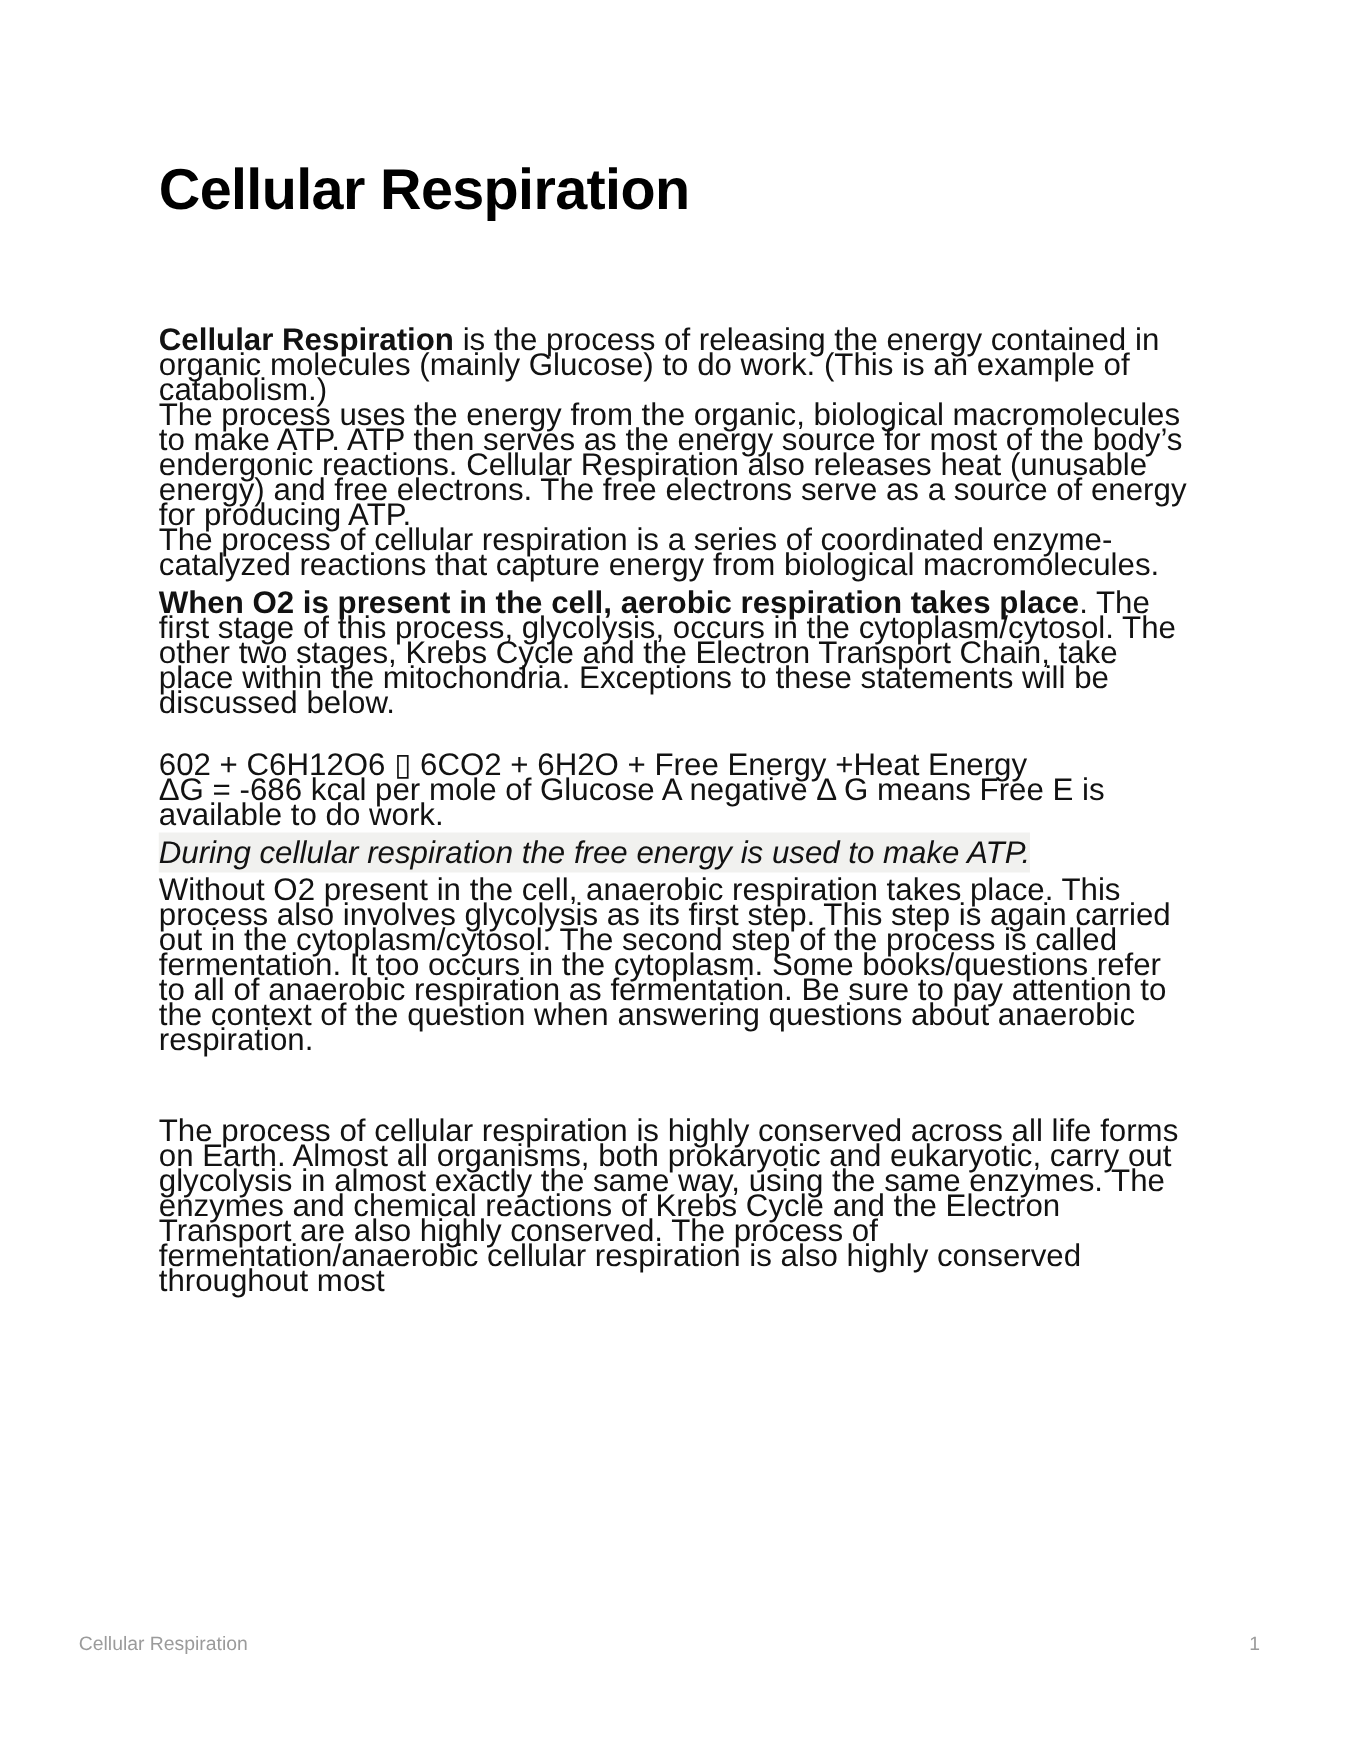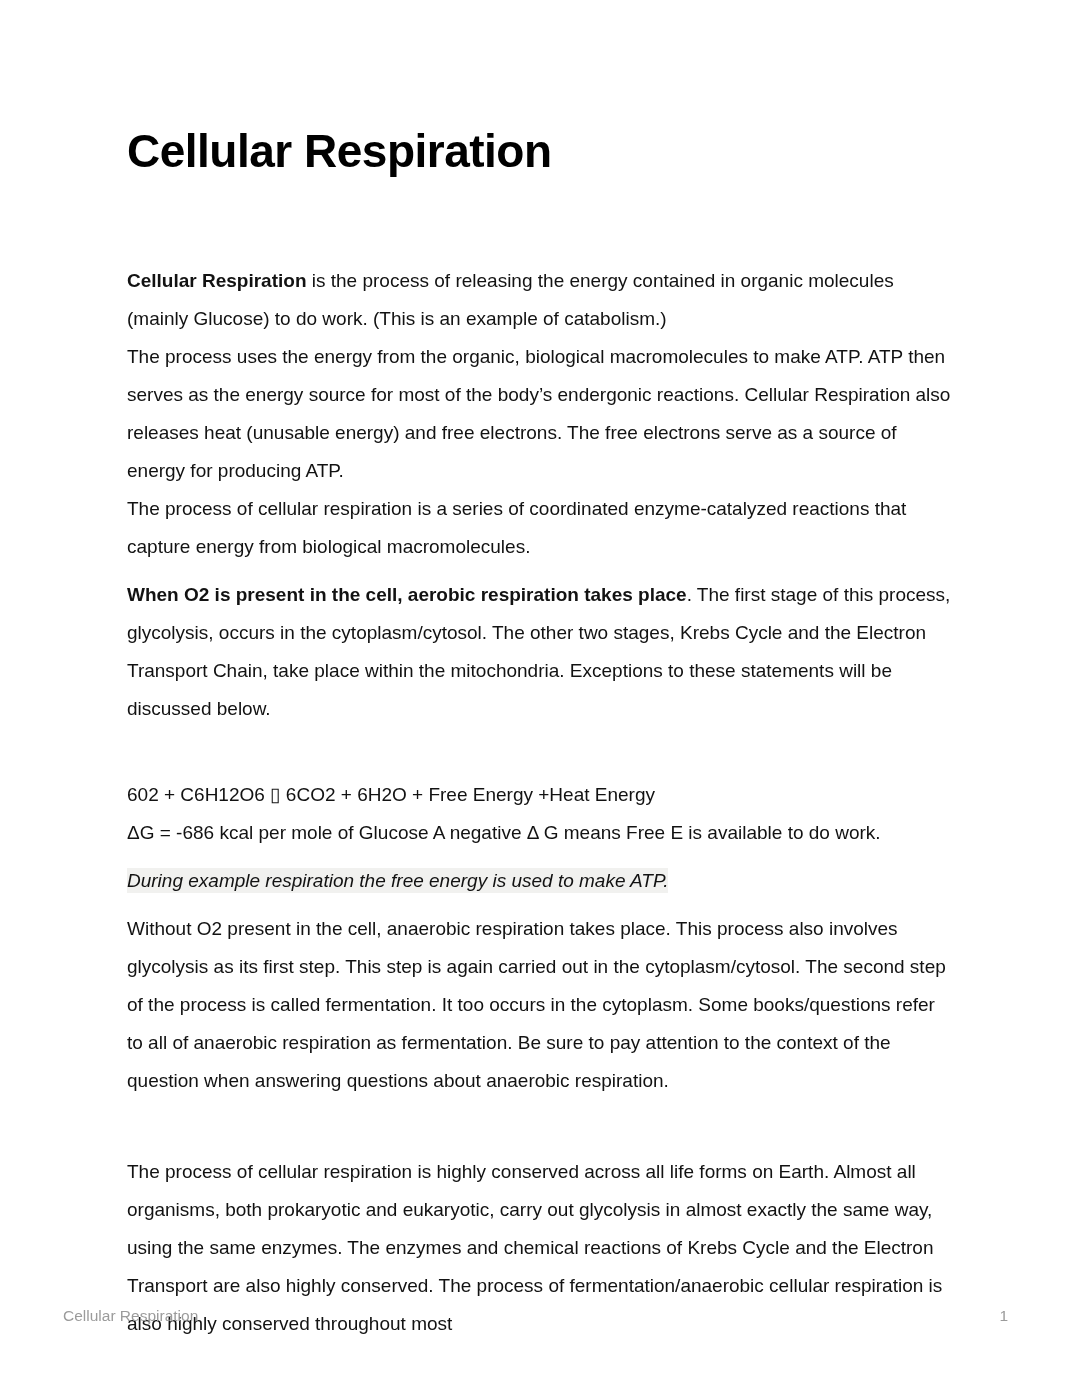--- a/index.html
+++ b/index.html
@@ -23,22 +23,22 @@
   .doc-title {
     font-size: 46px;
     font-weight: 700;
     letter-spacing: -0.5px;
     color: #000000;
     margin-bottom: 84px;
     line-height: 1.15;
   }
 
   .doc-body p {
-    font-size: 19px;
-    line-height: 38px;
+    font-size: 25px;
+    line-height: 20px;
     margin: 10px 0;
     white-space: pre-line;
     color: #121212;
   }
 
   .doc-body p strong { font-weight: 700; }
 
   .gap-before { margin-top: 53px !important; }
 
   .highlight-line em {
@@ -74,21 +74,21 @@
       <p><strong>Cellular Respiration</strong><span> is the process of releasing the energy contained in organic molecules (mainly Glucose) to do work. (This is an example of catabolism.)
 The process uses the energy from the organic, biological macromolecules to make ATP. ATP then serves as the energy source for most of the body’s endergonic reactions. Cellular Respiration also releases heat (unusable energy) and free electrons. The free electrons serve as a source of energy for producing ATP.
 The process of cellular respiration is a series of coordinated enzyme-catalyzed reactions that capture energy from biological macromolecules.</span></p>
 
       <p><strong>When O2 is present in the cell, aerobic respiration takes place</strong><span>. The first stage of this process, glycolysis, occurs in the cytoplasm/cytosol. The other two stages, Krebs Cycle and the Electron Transport Chain, take place within the mitochondria. Exceptions to these statements will be discussed below.</span></p>
 
       <p><span>
 602 + C6H12O6 ▯ 6CO2 + 6H2O + Free Energy +Heat Energy
 ΔG = -686 kcal per mole of Glucose A negative Δ G means Free E is available to do work.</span></p>
 
-      <p class="highlight-line"><em><span class="hl">During example respiration the free energy is used to make ATP.</span></em></p>
+      <p class="highlight-line"><em><span class="hl">During cellular respiration the free energy is used to make ATP.</span></em></p>
 
       <p>Without O2 present in the cell, anaerobic respiration takes place. This process also involves glycolysis as its first step. This step is again carried out in the cytoplasm/cytosol. The second step of the process is called fermentation. It too occurs in the cytoplasm. Some books/questions refer to all of anaerobic respiration as fermentation. Be sure to pay attention to the context of the question when answering questions about anaerobic respiration.</p>
 
       <p class="gap-before">The process of cellular respiration is highly conserved across all life forms on Earth. Almost all organisms, both prokaryotic and eukaryotic, carry out glycolysis in almost exactly the same way, using the same enzymes. The enzymes and chemical reactions of Krebs Cycle and the Electron Transport are also highly conserved. The process of fermentation/anaerobic cellular respiration is also highly conserved throughout most</p>
 
     </div>
   </div>
 
   <div class="page-footer">
     <span>Cellular Respiration</span>

